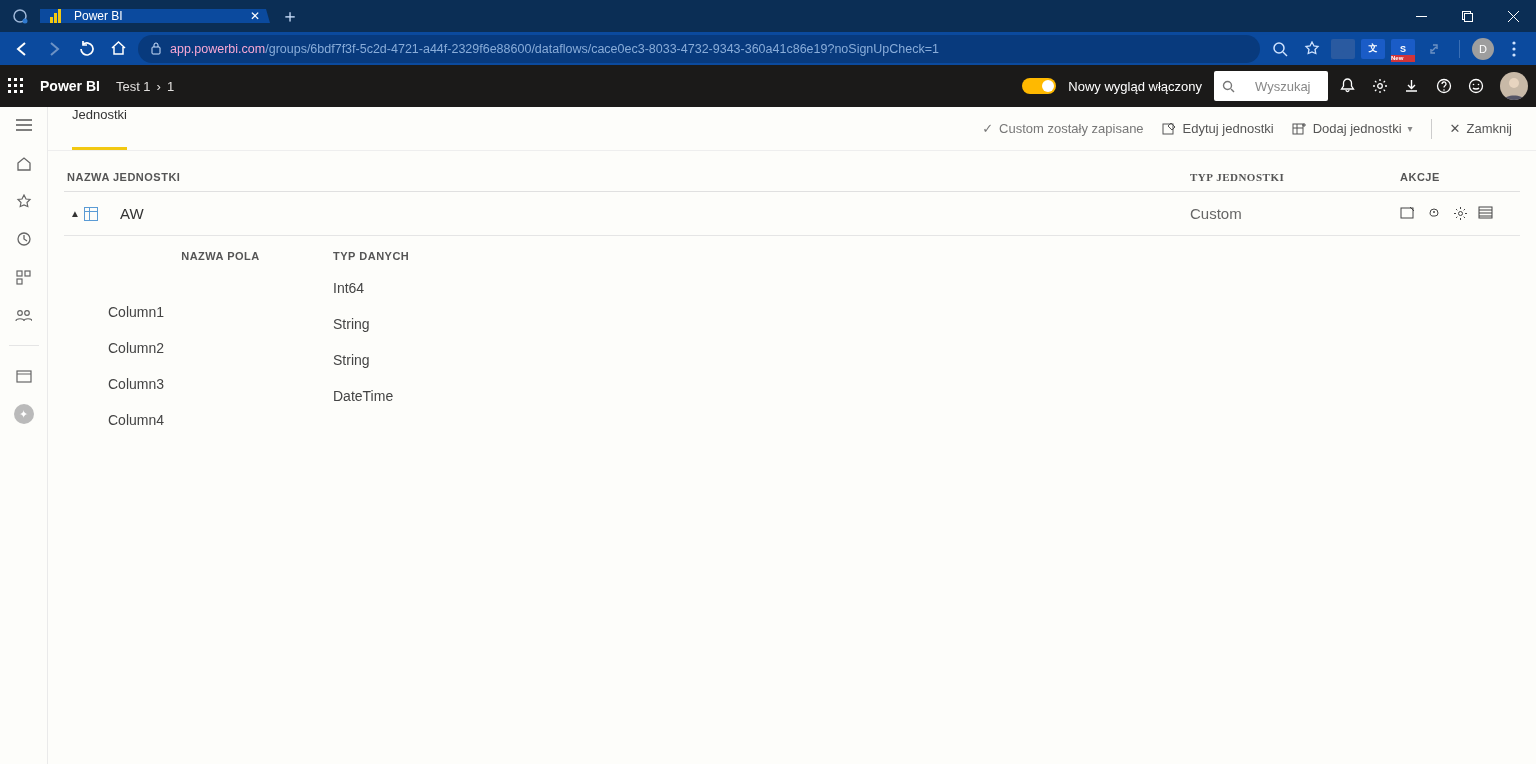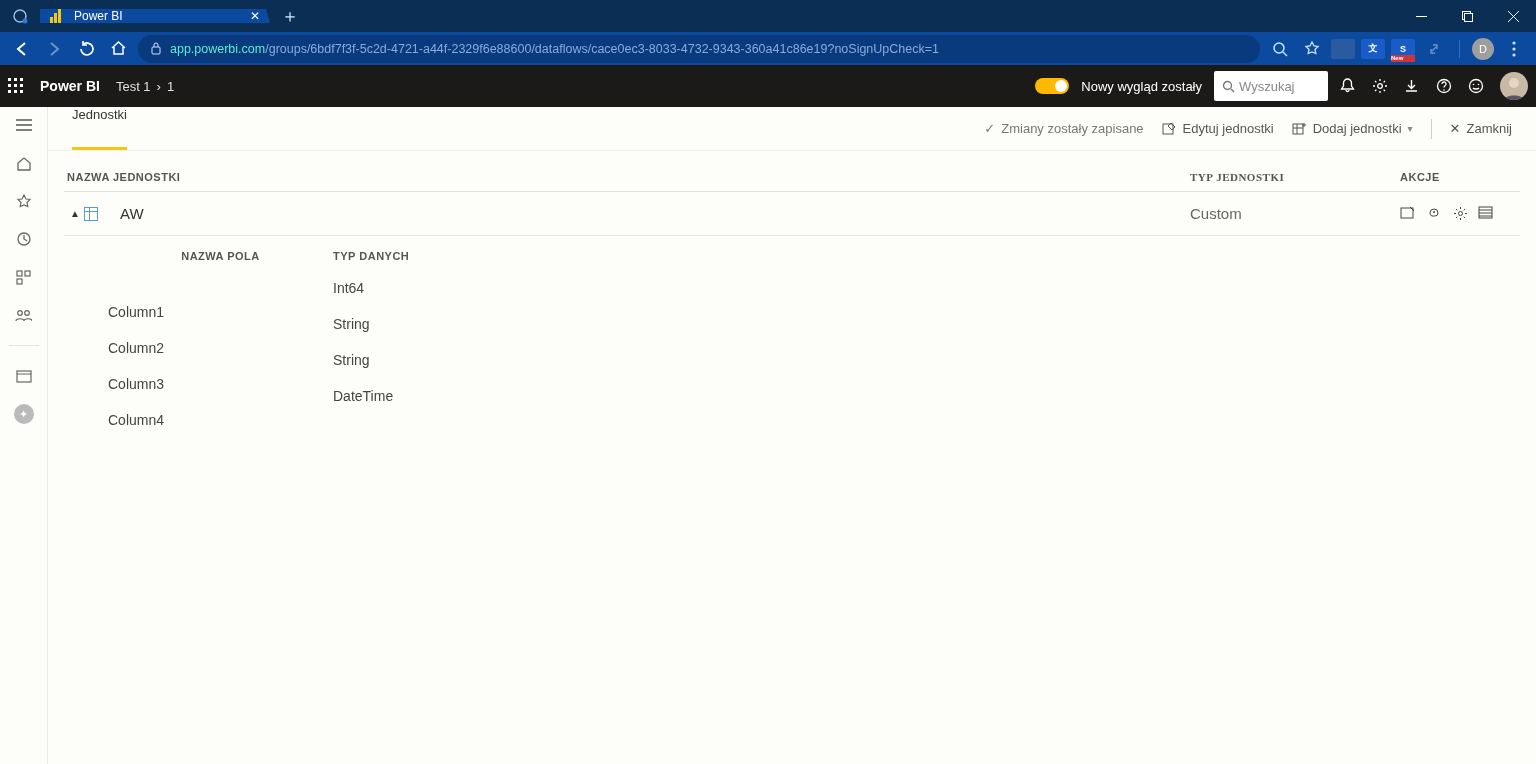--- a/index.html
+++ b/index.html
@@ -15,36 +15,36 @@
   .pb-tabicon { width: 14px; height: 14px; display: flex; align-items: flex-end; gap: 1px; }
   .pb-tabicon span { background: #f2c811; width: 3px; }
   .new-tab { width: 40px; display: flex; align-items: center; justify-content: center; color: #cfe3ff; font-size: 18px; }
   .titlebar-right { margin-left: auto; display: flex; }
   .win-btn { width: 46px; display: flex; align-items: center; justify-content: center; color: #fff; }
 
   
   .addrbar { height: 33px; background: #0b4a9e; display: flex; align-items: center; padding: 0 6px; color: #cfe3ff; }
   .addr-btn { width: 32px; height: 32px; display: flex; align-items: center; justify-content: center; }
   .addr-field { flex: 1; display: flex; align-items: center; height: 28px; background: #083a7d; border-radius: 14px; padding: 0 12px; color: #9fc4ee; font-size: 12.5px; margin: 0 4px; gap: 8px; }
-  .addr-host { color: #5eead4; }
+  .addr-host { color: #f9a8d4; }
   .addr-path { color: #88acd9; }
   .addr-right { display: flex; align-items: center; gap: 0; }
   .ext-box { width: 24px; height: 20px; display:flex; align-items:center; justify-content:center; font-size:9px; font-weight:bold; border-radius:2px; margin:0 3px;}
   .avatar-circle { width: 22px; height: 22px; border-radius: 50%; background: #9e9e9e; color: #fff; display: flex; align-items: center; justify-content: center; font-size: 11px; margin: 0 4px; }
   .disabled { opacity: .4; }
 
   
   .pb-bar { height: 42px; background: #1b1a19; display: flex; align-items: center; color: #fff; padding: 0 8px; font-size: 14px; }
   .pb-grid { width: 32px; text-align: center; font-size: 16px; }
   .pb-brand { font-weight: 600; margin-right: 16px; }
   .pb-crumb { color: #e1dfdd; font-size: 13px; display: flex; align-items: center; gap: 6px; }
   .pb-right { margin-left: auto; display: flex; align-items: center; gap: 12px; }
   .toggle { width: 34px; height: 16px; background: #ffb900; border-radius: 10px; position: relative; }
   .toggle::after { content: ""; position: absolute; right: 2px; top: 2px; width: 12px; height: 12px; background: #fff; border-radius: 50%; }
-  .search-box { width: 114px; height: 30px; background: #fff; border-radius: 2px; display: flex; align-items: center; padding: 0 8px; color: #777; font-size: 13px; gap: 4px; }
+  .search-box { width: 114px; height: 30px; background: #fff; border-radius: 2px; display: flex; align-items: center; padding: 0 8px; color: #777; font-size: 13px; gap: 20px; }
   .pb-ic { width: 20px; text-align: center; color: #fff; font-size: 15px; }
   .pb-avatar { width: 28px; height: 28px; border-radius: 50%; background: #c8b9a7; display:flex; align-items:center; justify-content:center; overflow:hidden; }
 
   
   .app { display: flex; height: calc(100% - 32px - 33px - 42px); background: #fdfdfa; }
   .sidenav { width: 48px; border-right: 1px solid #eaeaea; display: flex; flex-direction: column; align-items: center; padding-top: 8px; gap: 18px; color: #6e6e6e; }
   .sidenav .nv { width: 24px; height: 20px; display:flex; align-items:center; justify-content:center; font-size:15px;}
   .nv.circle { width:20px; height:20px; border-radius:50%; background:#bababa; color:#fff; font-size:11px;}
 
   .main { flex: 1; display: flex; flex-direction: column; }
@@ -209,21 +209,21 @@
       </svg>
   </div>
   <div class="pb-brand">Power BI</div>
   <div class="pb-crumb">
     <span>Test 1</span>
     <span>›</span>
     <span>1</span>
   </div>
   <div class="pb-right">
     <div class="toggle"></div>
-    <span style="font-size:13px">Nowy wygląd zostały</span>
+    <span style="font-size:13px">Nowy wygląd włączony</span>
     <div class="search-box">
       <svg width="13" height="13">
           <circle cx="5.5" cy="5.5" r="4" fill="none" stroke="#777" stroke-width="1.4"></circle>
           <line x1="9" y1="9" x2="12" y2="12" stroke="#777" stroke-width="1.4"></line>
         </svg>
       <span style="color:#888">Wyszukaj</span>
     </div>
     <div class="pb-ic">
         <svg width="15" height="16">
           <path d="M7.5 1a4 4 0 0 0-4 4v3l-2 3h12l-2-3V5a4 4 0 0 0-4-4zM6 12a1.5 1.5 0 0 0 3 0" fill="none" stroke="#fff" stroke-width="1.3"></path>
@@ -316,21 +316,21 @@
   <div class="main">
     <div class="toolbar">
       <div class="tabs-left">
         <div class="page-tab active">
             <span>Jednostki</span>
           </div>
       </div>
       <div class="toolbar-right">
         <div class="tr-item" style="color:#777">
           <span>✓</span>
-          <span>Zmiany zostały zapisane</span>
+          <span>Custom zostały zapisane</span>
         </div>
         <div class="tr-item">
           <svg width="15" height="14">
               <rect x="1" y="2" width="10" height="10" fill="none" stroke="#555"></rect>
               <path d="M9 1l4 4-3 3-4-4z" fill="none" stroke="#555"></path>
             </svg>
           <span>Edytuj jednostki</span>
         </div>
         <div class="tr-item">
           <svg width="15" height="14">

